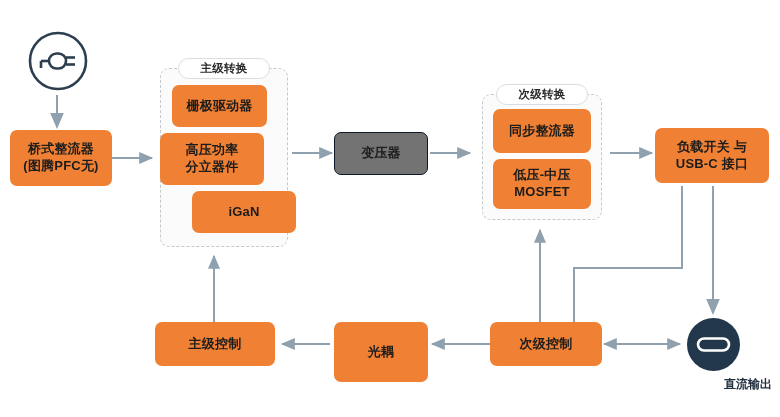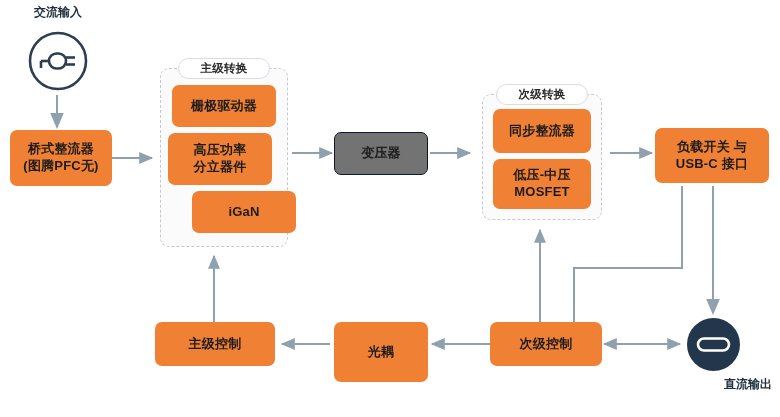--- a/index.html
+++ b/index.html
@@ -105,23 +105,20 @@
       <line x1="490" y1="344" x2="432" y2="344" marker-end="url(#ah)"></line>
 
       <line x1="604" y1="344" x2="680" y2="344" marker-end="url(#ah)" marker-start="url(#ah-start)"></line>
 
       <path d="M574,322 L574,268 L682,268 L682,186"></path>
 
       <line x1="713" y1="186" x2="713" y2="313" marker-end="url(#ah-big)"></line>
     </g>
   </svg>
 
-  <div class="caption" style="left:14px;top:4px;width:88px;">
-    <span class="txt-line">交流输入</span>
-  </div>
 
   <div class="icon-wrap" style="left:27px;top:30px;width:62px;height:62px;">
     <svg viewBox="0 0 62 62" width="62" height="62" xmlns="http://www.w3.org/2000/svg">
       <circle cx="31" cy="31" r="28" fill="none" stroke="#2C3E50" stroke-width="2.6"></circle>
 
       <rect x="22" y="23.5" width="17" height="15" rx="7.5" fill="none" stroke="#2C3E50" stroke-width="2.6"></rect>
 
       <line x1="39" y1="27.5" x2="48" y2="27.5" stroke="#2C3E50" stroke-width="2.6"></line>
       <line x1="39" y1="34.5" x2="48" y2="34.5" stroke="#2C3E50" stroke-width="2.6"></line>
       <line x1="14" y1="31" x2="22" y2="31" stroke="#2C3E50" stroke-width="2.6"></line>
@@ -132,25 +129,25 @@
   <div class="node box-orange" style="left:10px;top:130px;width:102px;height:56px;flex-direction:column;">
     <span class="txt-line">桥式整流器</span>
     <span class="txt-line">(图腾PFC无)</span>
   </div>
 
   <div class="group-box" style="left:160px;top:68px;width:128px;height:179px;"></div>
   <div class="group-label" style="left:178px;top:58px;width:92px;height:21px;">
     <span>主级转换</span>
   </div>
 
-  <div class="node box-orange" style="left:172px;top:85px;width:104px;height:42px;">
+  <div class="node box-orange" style="left:172px;top:85px;width:95px;height:42px;">
     <span class="txt-line">栅极驱动器</span>
   </div>
 
-  <div class="node box-orange" style="left:168px;top:133px;width:104px;height:52px;flex-direction:column;">
+  <div class="node box-orange" style="left:160px;top:133px;width:104px;height:52px;flex-direction:column;">
     <span class="txt-line">高压功率</span>
     <span class="txt-line">分立器件</span>
   </div>
 
   <div class="node box-orange" style="left:172px;top:191px;width:104px;height:42px;margin-left:20px;">
     <span class="txt-line">iGaN</span>
   </div>
 
   <div class="node box-plain" style="left:334px;top:132px;width:94px;height:43px;">
     <span class="txt-line">变压器</span>

